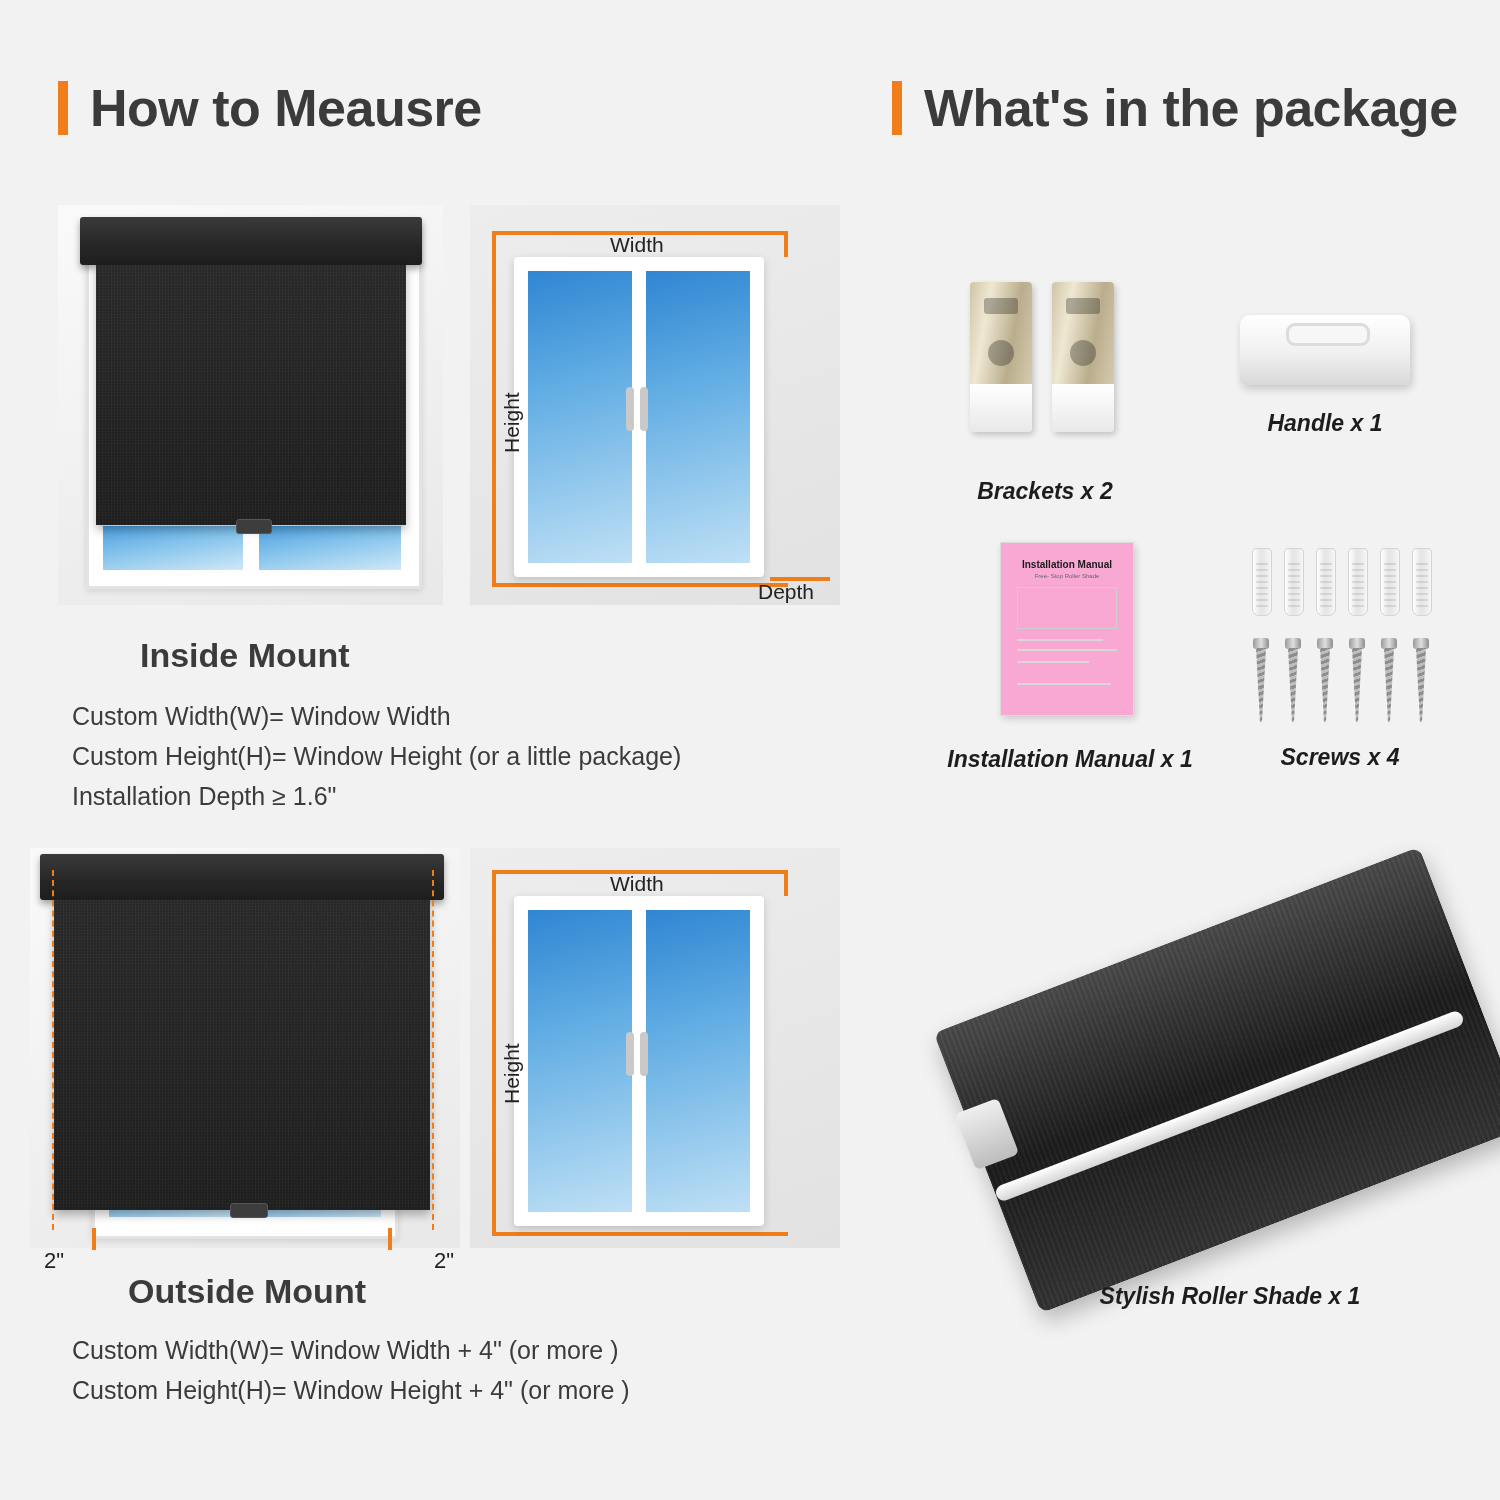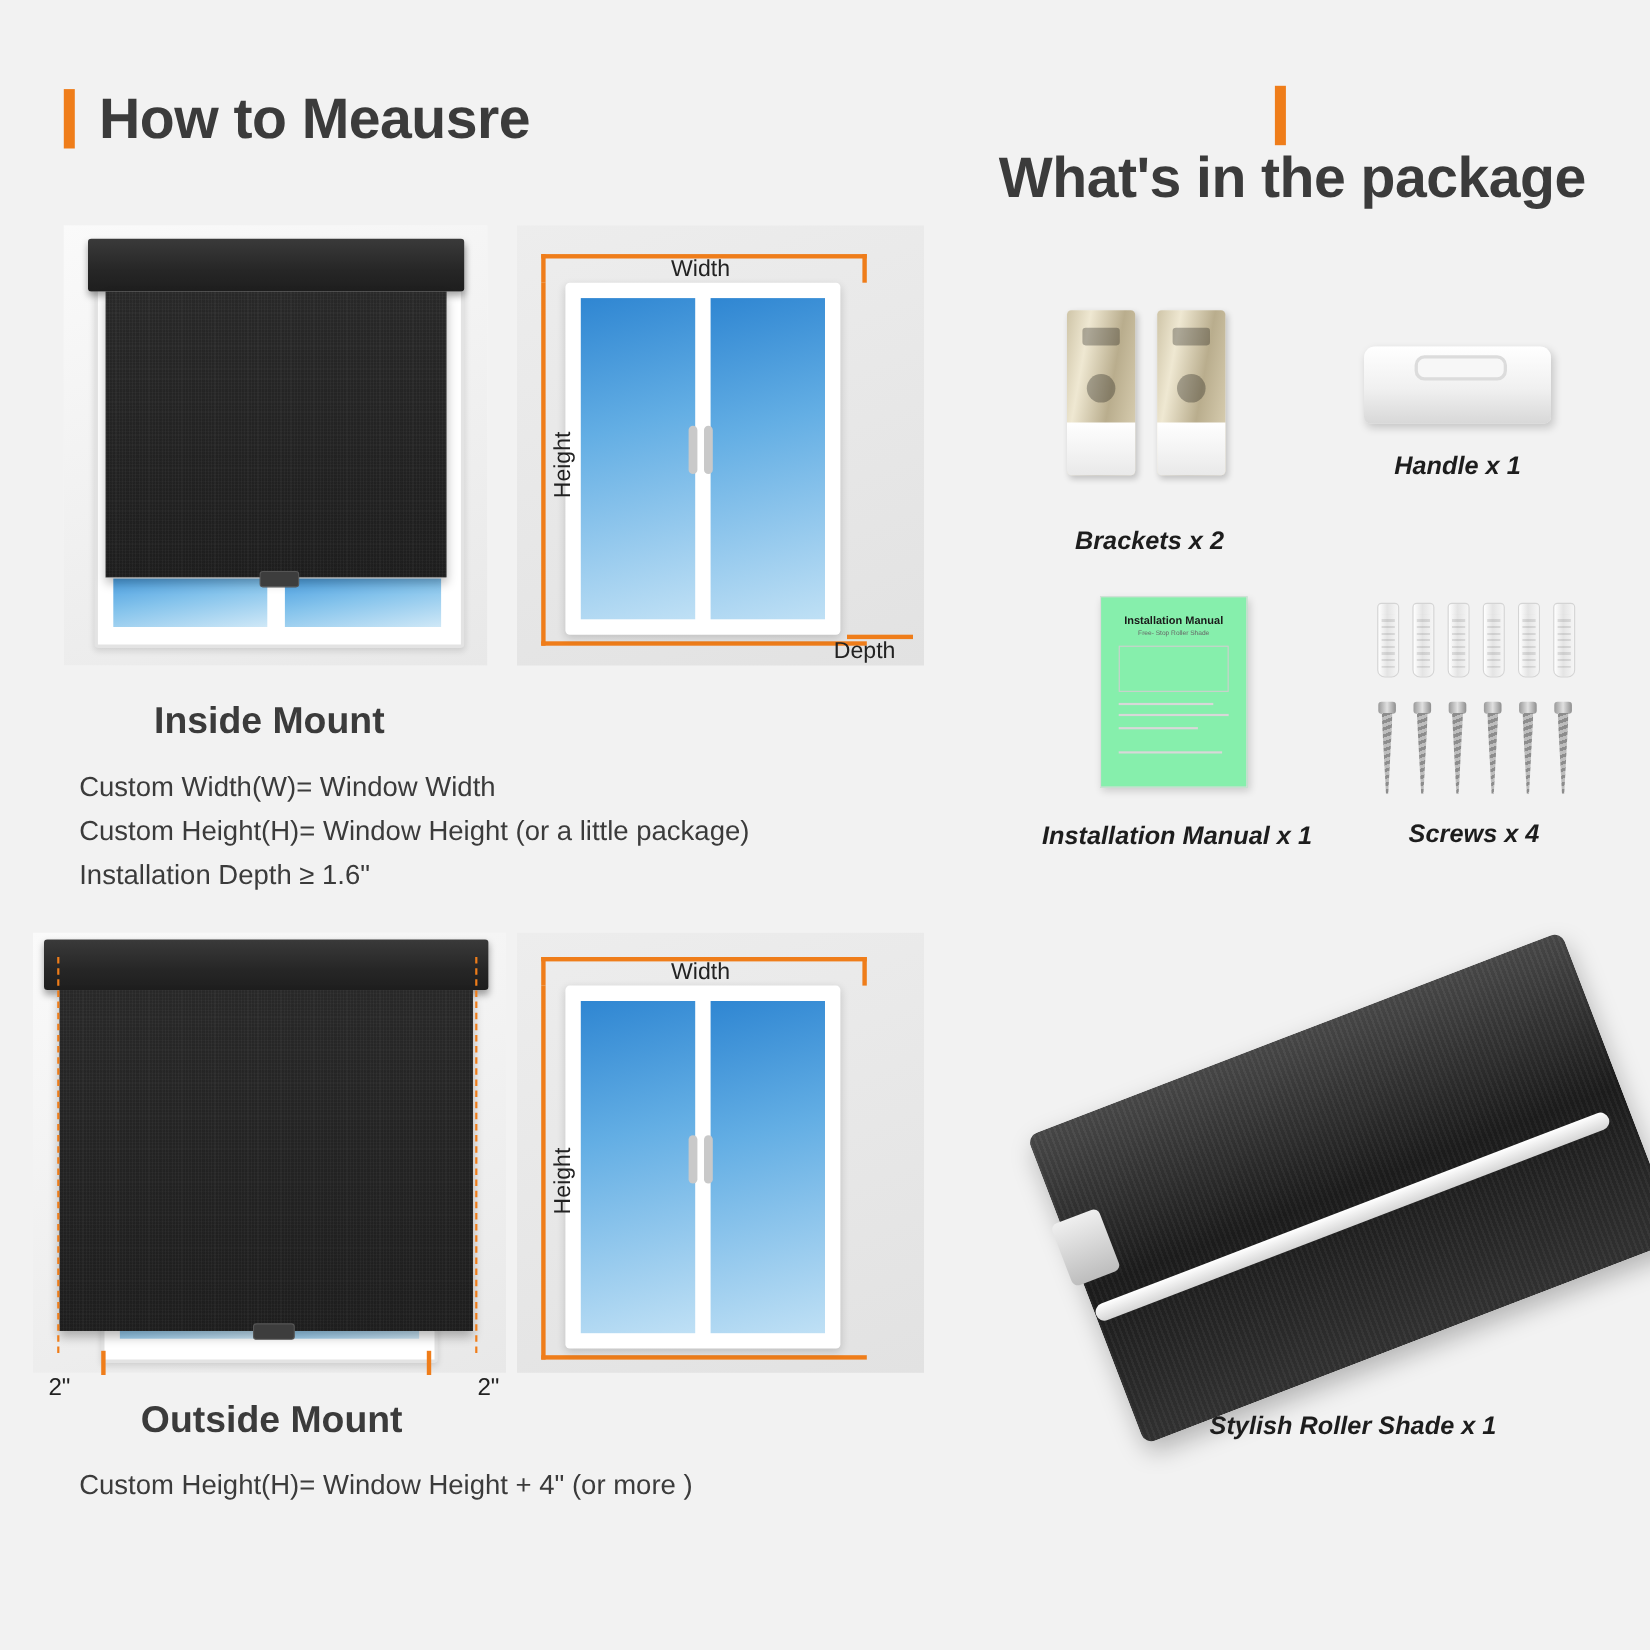--- a/index.html
+++ b/index.html
@@ -52,21 +52,21 @@
     margin-right: 22px;
   }
   .heading .txt {
     font-size: 52px;
     font-weight: bold;
     color: #3b3b3b;
     letter-spacing: -0.5px;
     white-space: nowrap;
   }
   .h-left { left: 58px; top: 78px; }
-  .h-right { left: 48px; top: 78px; flex-direction: column; }
+  .h-right { left: 32px; top: 78px; }
 
   .mount-title {
     position: absolute;
     font-size: 34px;
     font-weight: bold;
     color: #3b3b3b;
   }
   .bullets {
     position: absolute;
     font-size: 25px;
@@ -211,21 +211,21 @@
     width: 78px;
     height: 17px;
     border: 3px solid #dcdcdc;
     border-radius: 9px;
     background: #f7f7f7;
   }
   .manual {
     position: absolute;
     width: 132px;
     height: 172px;
-    background: #86efac;
+    background: #f9a8d4;
     border: 1px solid #dcdcdc;
     box-shadow: 2px 3px 7px rgba(0,0,0,0.16);
   }
   .manual .m-title {
     position: absolute;
     top: 16px; left: 0; right: 0;
     text-align: center;
     font-size: 10px;
     font-weight: bold;
     color: #1a1a1a;
@@ -407,20 +407,21 @@
         <div class="handle" style="left:126px; top:136px; height:44px;"></div>
       </div>
 
       <div class="dim-label" style="left:140px; top:24px;">Width</div>
       <div class="dim-label vert" style="left:30px; top:256px;">Height</div>
     </div>
 
     <div class="mount-title" style="left:128px; top:1272px;">Outside Mount</div>
 
     <div class="bullets" style="left:72px; top:1330px;">
+      <div>Custom Width(W)= Window Width + 4" (or more )</div>
       <div>Custom Height(H)= Window Height + 4" (or more )</div>
     </div>
   </div>
 
   <div class="divider"></div>
 
   <div class="right-panel">
 
     <div class="heading h-right">
       <div class="bar"></div>

